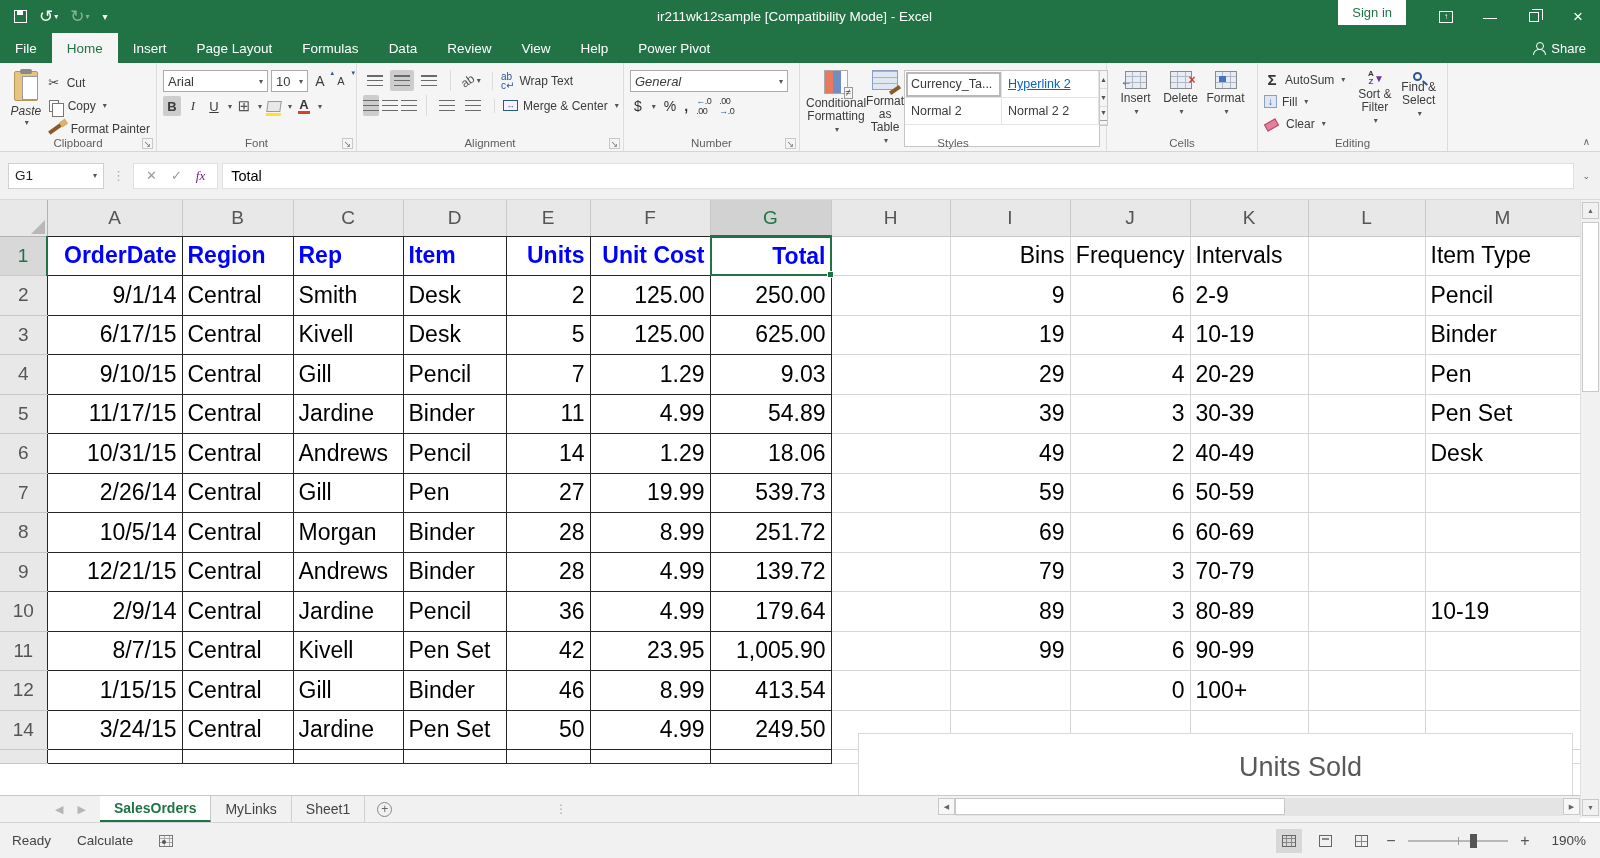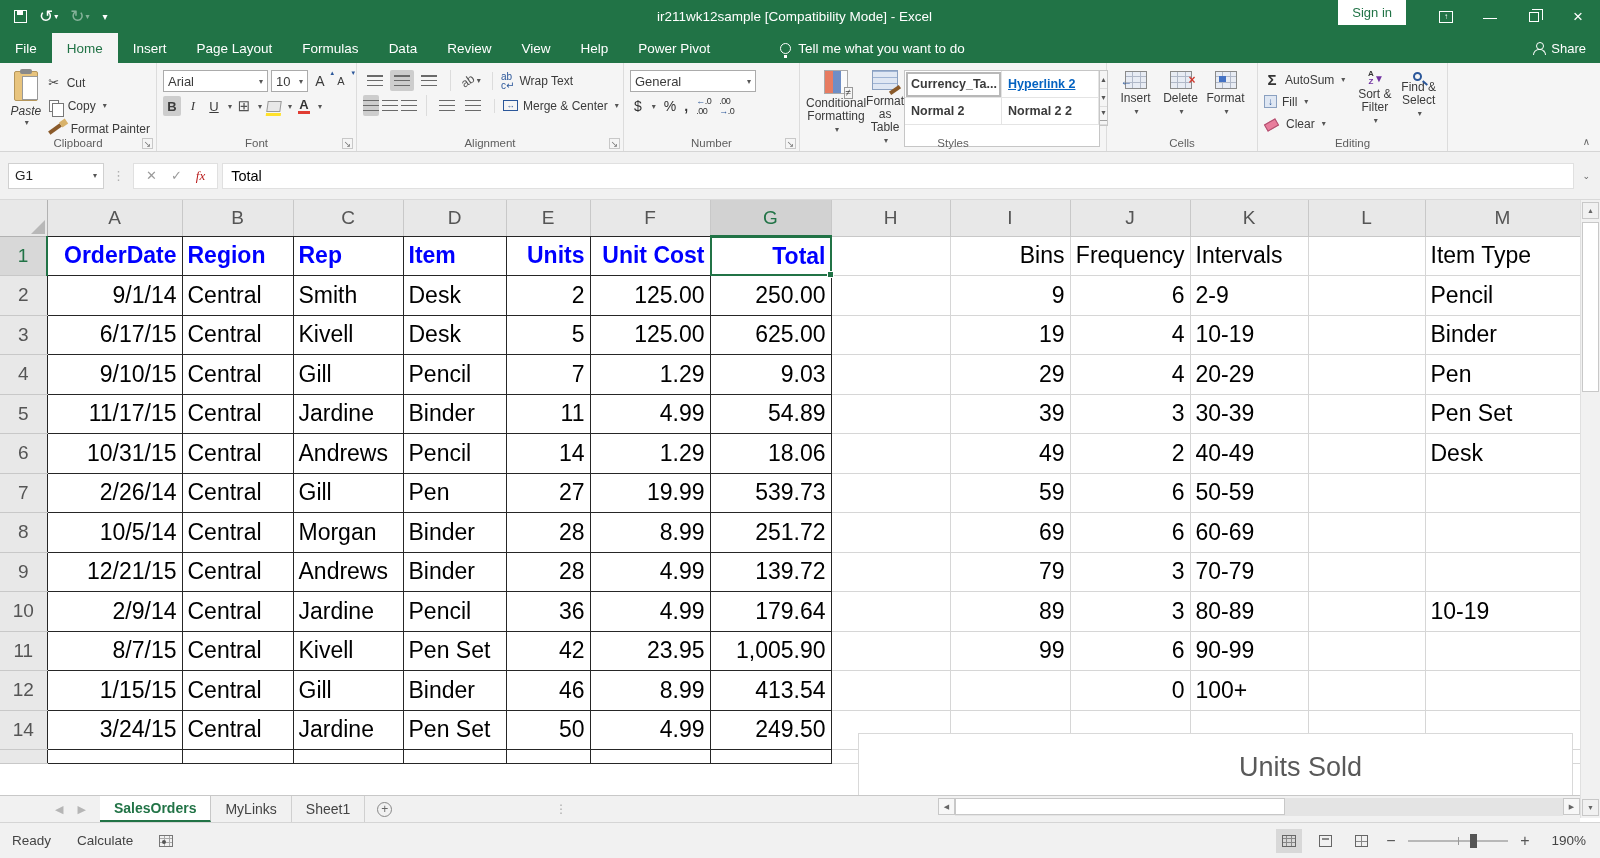--- a/index.html
+++ b/index.html
@@ -82,39 +82,39 @@
   .abtn.on { background:#cdcdcd; border-radius:2px; }
   .orient { font-size:12px; color:#555; transform:rotate(-35deg); display:inline-block; }
   .wrap-merge { display:flex; flex-direction:column; gap:4px; padding-left:8px; border-left:1px solid #dcdcdc; margin-left:6px; }
   .ab-small { font-size:10px; color:#2b579a; line-height:9px; }
   .merge-ico { width:15px; height:11px; border:1px solid #2b579a; display:inline-block; text-align:center; line-height:9px; font-size:8px; color:#2b579a; }
   .indent-grp { display:flex; gap:2px; padding-left:8px; border-left:1px solid #dcdcdc; margin-left:6px; }
 
   
   .g-num { width:176px; }
   .num-rows { display:flex; flex-direction:column; gap:4px; width:100%; padding-top:2px; }
-  .combo-general { width:126px; }
+  .combo-general { width:158px;font-style:italic; }
   .numbtns { display:flex; align-items:center; gap:8px; padding-left:4px; font-size:14px; color:#333; }
   .decimals { font-size:9px; color:#333; letter-spacing:-.5px; }
   .dec-arrow { color:#2b579a; }
 
   
   .g-styles { width:307px; }
   .bigbtn { display:flex; flex-direction:column; align-items:center; width:72px; padding-top:2px; text-align:center; line-height:13px; }
   .cf-ico { width:24px; height:24px; position:relative; margin-bottom:3px; background:
     linear-gradient(#e2e2e2 0 0) no-repeat; border:1px solid #aaa; }
   .cf-ico:before { content:""; position:absolute; inset:0;
     background: linear-gradient(90deg,#e8694a 0 8px,#5a7fc0 8px 16px,#fff 16px); opacity:.85; }
   .cf-ico:after { content:"≠"; position:absolute; right:-6px; bottom:-6px; background:#f5f5f5; border:1px solid #999; font-size:10px; line-height:10px; padding:0 1px; }
   .fat-ico { width:26px; height:20px; margin-bottom:5px; border:1px solid #8aa0c0; background:
     repeating-linear-gradient(0deg,#dfe7f3 0 5px,#9fb4d4 5px 6px),
     repeating-linear-gradient(90deg,transparent 0 8px,#9fb4d4 8px 9px); position:relative; }
   .fat-ico:after { content:""; position:absolute; right:-4px; bottom:-3px; width:12px; height:4px; background:#8a5a2a; transform:rotate(-35deg); }
   .style-gallery { display:grid; grid-template-columns:97px 97px; grid-auto-rows:27px; border:1px solid #c6c6c6; background:#fff; margin-top:2px; }
-  .stitem { display:flex; align-items:center; padding:0 6px; font-size:12.5px; border-right:1px solid #e4e4e4; border-bottom:1px solid #e4e4e4; white-space:nowrap; overflow:hidden;font-weight:bold; }
+  .stitem { display:flex; align-items:center; padding:0 6px; font-size:12.5px; border-right:1px solid #e4e4e4; border-bottom:1px solid #e4e4e4; white-space:nowrap; overflow:hidden; }
   .stitem.seld { outline:2px solid #b8b8b8; outline-offset:-3px; }
   .stitem.hyper { color:#0563c1; text-decoration:underline; }
   .gal-arrows { display:flex; flex-direction:column; width:16px; border:1px solid #c6c6c6; border-left:none; background:#f5f5f5; margin-top:2px; height:56px; }
   .gal-arrows span { flex:1; display:flex; align-items:center; justify-content:center; font-size:7px; color:#555; border-bottom:1px solid #dcdcdc; }
 
   
   .g-cells { width:151px; }
   .cellbtn { width:45px; display:flex; flex-direction:column; align-items:center; padding-top:3px; gap:2px; }
   .grid-ico { width:22px; height:18px; border:1px solid #8a8a8a; background:
     repeating-linear-gradient(0deg,transparent 0 5px,#b0b8c8 5px 6px),
@@ -136,21 +136,21 @@
   .mag { width:9px; height:9px; border:2px solid #2b579a; border-radius:50%; position:relative; display:inline-block; margin:2px 4px 0 2px; }
   .mag:after { content:""; position:absolute; left:7px; top:8px; width:6px; height:2px; background:#2b579a; transform:rotate(40deg); }
   .twoline { line-height:13px; text-align:center; }
   .collapse-ribbon { position:absolute; right:10px; bottom:4px; font-size:10px; color:#666; }
 
   
   .formularow { position:absolute; left:0; top:152px; width:1600px; height:48px; background:#f1f1f1; display:flex; align-items:center; border-bottom:1px solid #d9d9d9; }
   .namebox { width:96px; height:26px; background:#fff; border:1px solid #d0d0d0; margin-left:8px; display:flex; align-items:center; justify-content:space-between; padding:0 6px; font-size:13.5px; color:#222; }
   .fx-dots { color:#b0b0b0; font-size:13px; margin:0 8px; }
   .fxbtns { height:26px; background:#fff; border:1px solid #e0e0e0; display:flex; align-items:center; gap:14px; padding:0 12px; color:#9a9a9a; font-size:13px; }
-  .fx-it { font-family:"Liberation Serif",serif; font-style:italic; color:#b91c1c; }
+  .fx-it { font-family:"Liberation Serif",serif; font-style:italic; color:#701a75; }
   .fm-input { flex:1; height:26px; background:#fff; border:1px solid #e0e0e0; margin-left:4px; margin-right:8px; display:flex; align-items:center; padding:0 8px; font-size:14.5px; color:#000; }
   .fm-expand { font-size:9px; color:#666; margin-right:10px; }
 
   
   .gridarea { position:absolute; left:0; top:200px; width:1580px; height:595px; background:#fff; overflow:hidden; }
   table.sheet { border-collapse:collapse; table-layout:fixed; width:1580px; }
   .sheet th, .sheet td { overflow:hidden; white-space:nowrap; }
   .corner { background:#e8e8e8; border-right:1px solid #b2b2b2; border-bottom:1px solid #b2b2b2; position:relative; }
   .tri { position:absolute; right:2px; bottom:2px; width:0; height:0; border-left:14px solid transparent; border-bottom:14px solid #b8b8b8; }
   .colhdr-cell { background:#e8e8e8; border:1px solid #c8c8c8; border-top:none; font-weight:normal; font-size:19px; color:#555; text-align:center; }
@@ -252,24 +252,20 @@
       <span class="rtab active">Home</span>
       <span class="rtab">Insert</span>
       <span class="rtab">Page Layout</span>
       <span class="rtab">Formulas</span>
       <span class="rtab">Data</span>
       <span class="rtab">Review</span>
       <span class="rtab">View</span>
       <span class="rtab">Help</span>
       <span class="rtab">Power Pivot</span>
     </span>
-  <span class="tellme">
-    <span class="bulb"></span>
-    <span>Tell me what you want to do</span>
-  </span>
 </div>
 <div class="share-box">
   <span class="person-ico"></span>
   <span>Share</span>
 </div>
 
 <div class="ribbon">
 
   <div class="rgroup g-clip">
     <div class="rbody">

